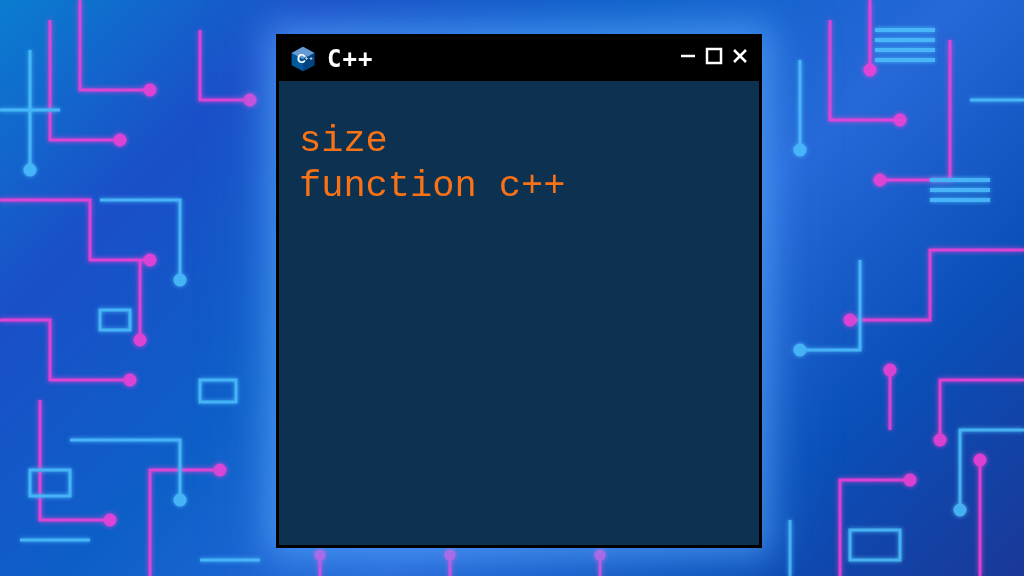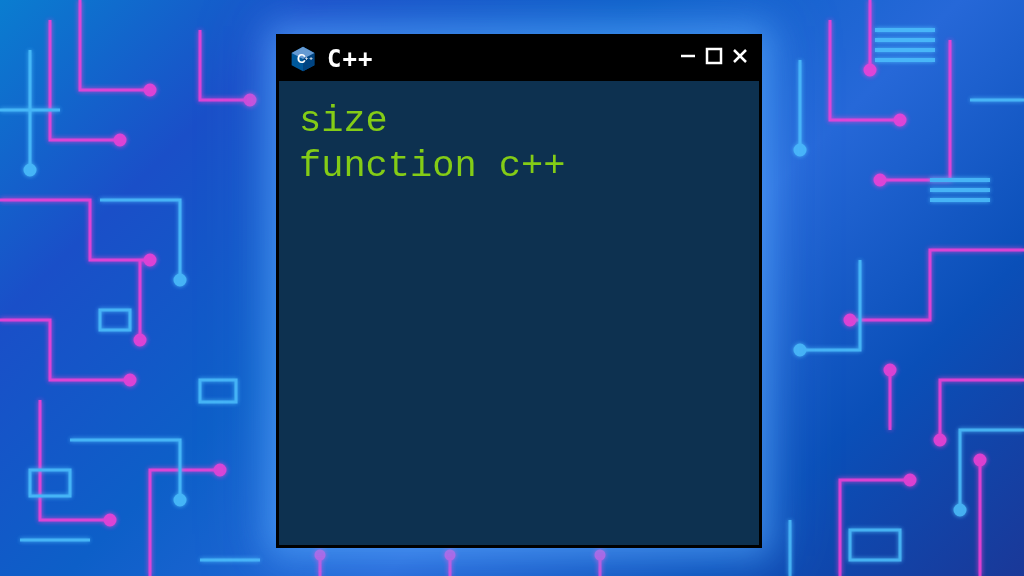--- a/index.html
+++ b/index.html
@@ -73,25 +73,26 @@
       font-size: 22px;
       font-weight: bold;
     }
 
     .control-min, .control-max, .control-close {
       cursor: default;
     }
 
     .window-body {
       padding: 18px 20px;
-      color: #84cc16;
+      color: #f97316;
       font-family: 'Consolas', 'Monaco', 'Courier New', monospace;
       font-size: 37px;
       line-height: 1.22;
       white-space: pre;
+      margin-top: 20px;
     }
 
   </style>
 </head>
 <body>
 
 <div class="background">
   <svg class="circuit-layer" viewBox="0 0 1024 576" preserveAspectRatio="xMidYMid slice">
     <defs>
       <filter id="glowM" x="-50%" y="-50%" width="200%" height="200%">

